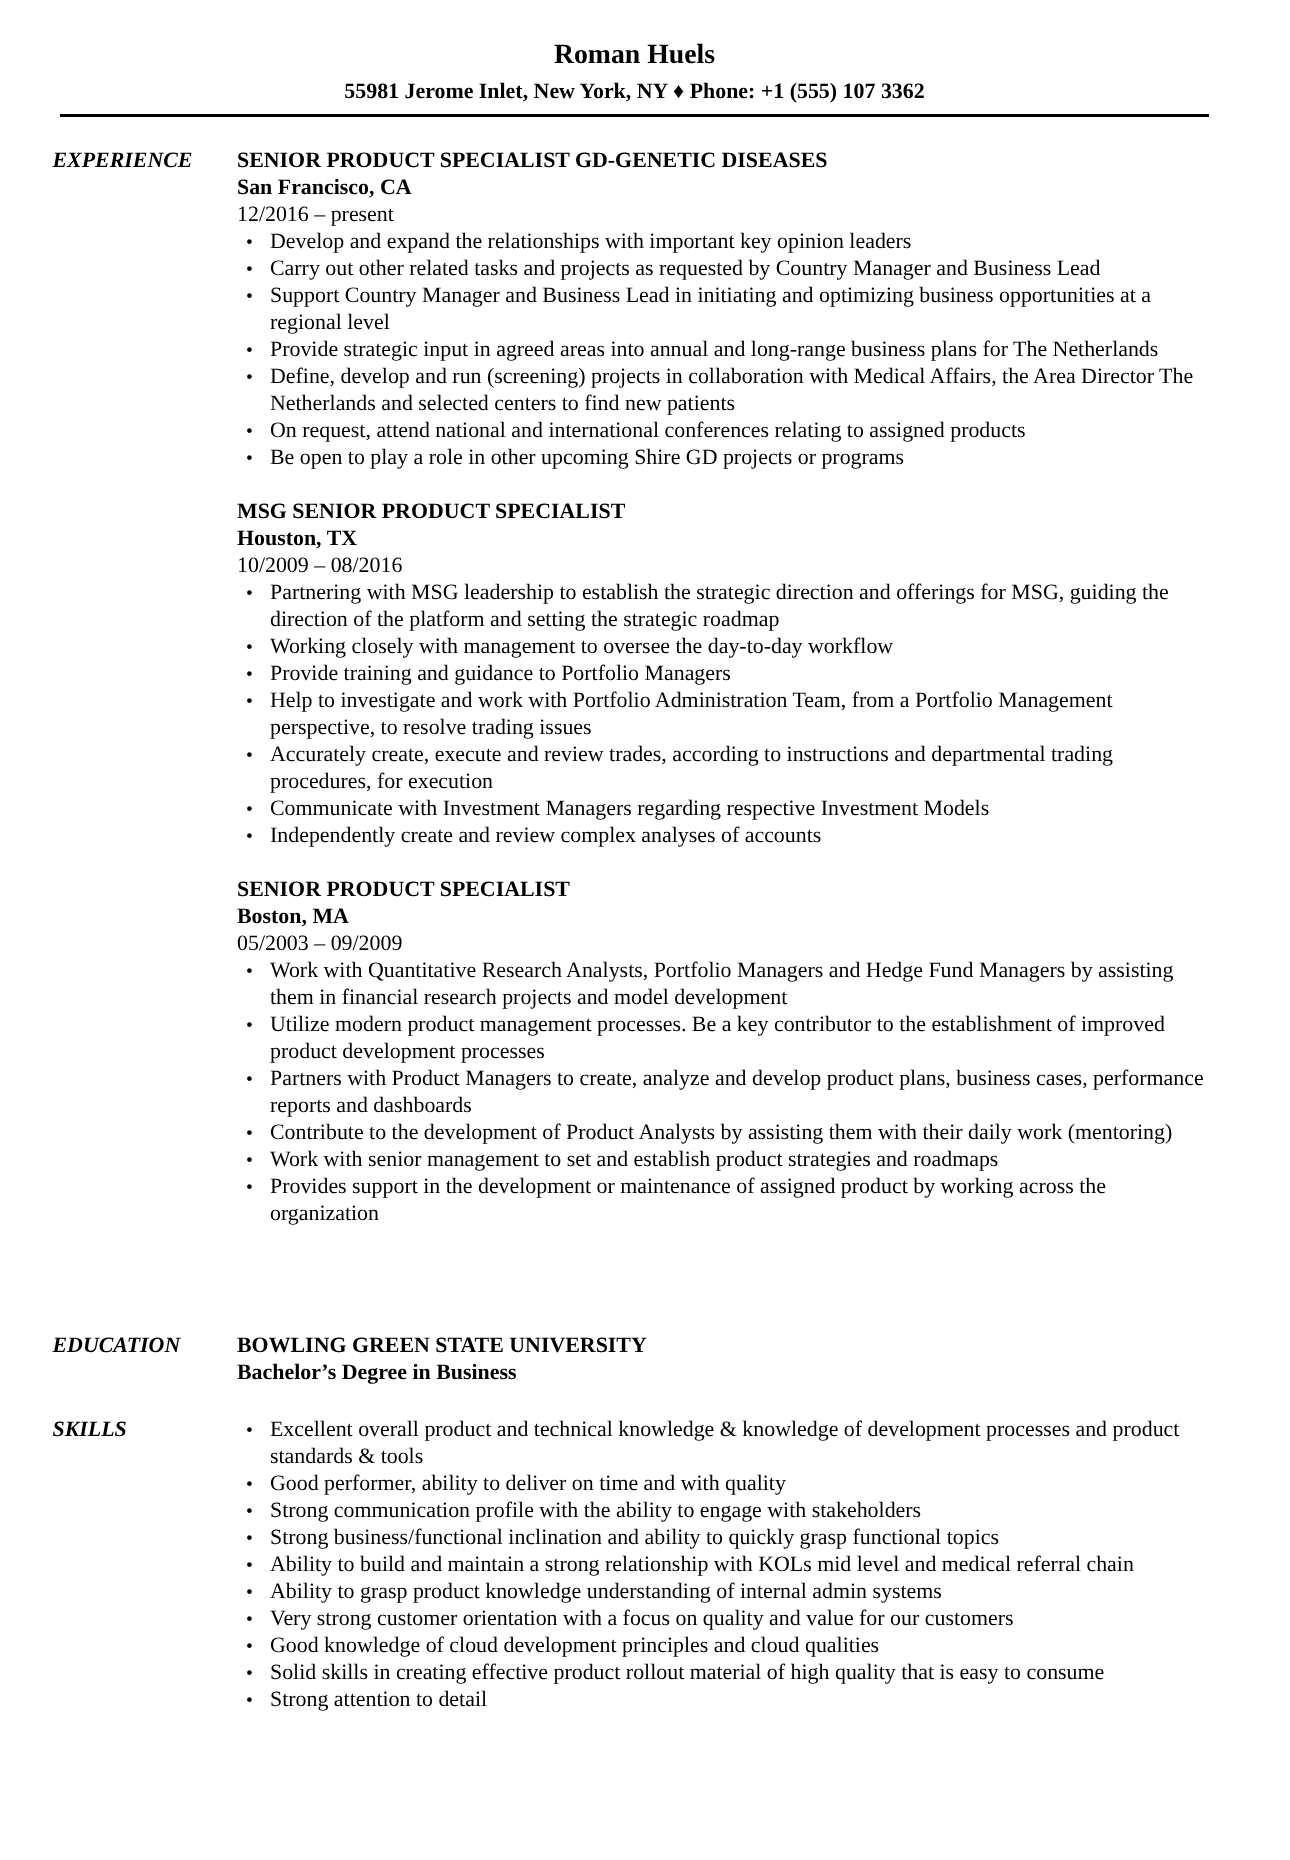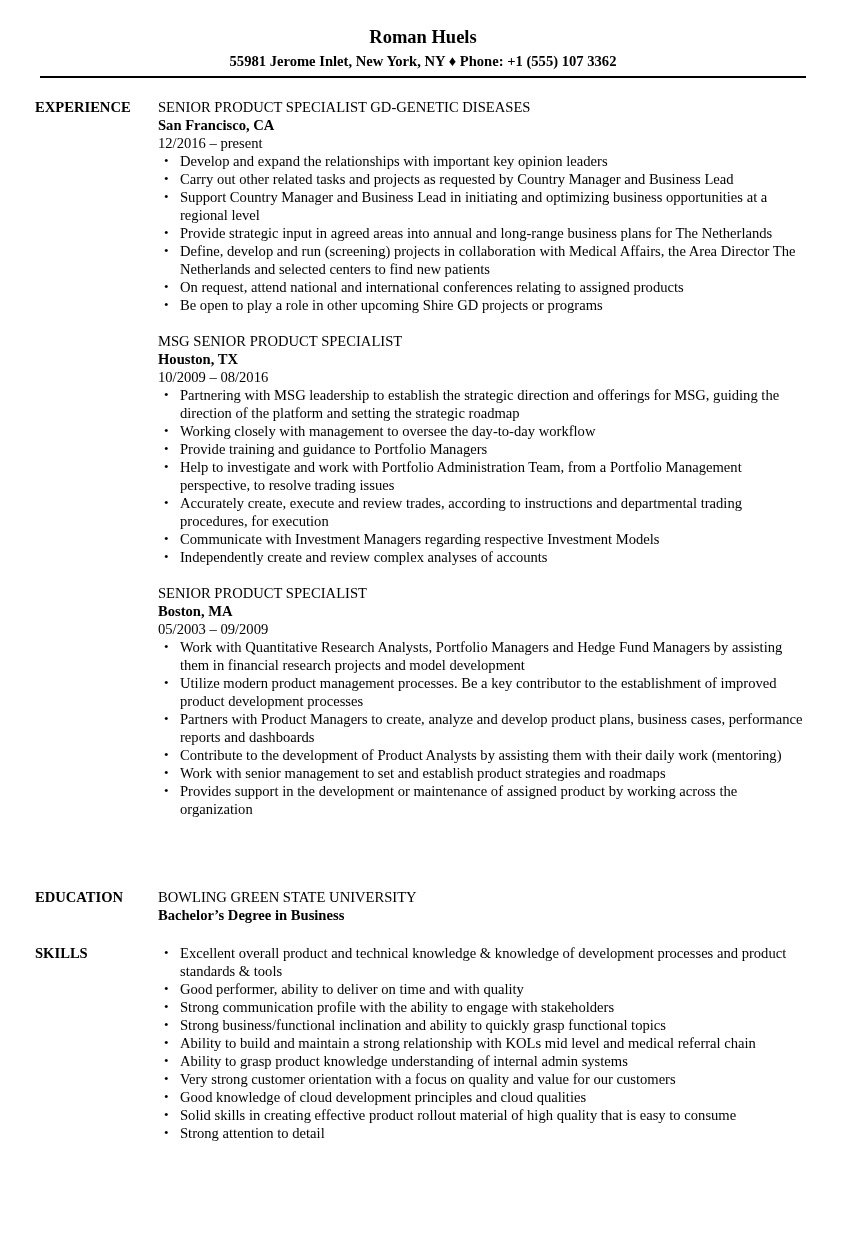--- a/index.html
+++ b/index.html
@@ -6,24 +6,24 @@
     body {
       width: 860px; height: 1240px; position: relative; overflow: hidden;
       font-family: "Liberation Serif", "DejaVu Serif", serif;
       color: #000000; font-size: 14.6px; line-height: 18px;
     }
     .header { position: absolute; left: 0; top: 26px; width: 846px; text-align: center; font-family: Liberation Serif, serif; }
     .name { font-weight: bold; font-size: 18.5px; line-height: 22px; }
     .contact { font-weight: bold; font-size: 14.6px; margin-top: 4px; }
     .rule { position: absolute; left: 40px; top: 76px; width: 766px; height: 2px; background: #000; }
     .section { position: absolute; left: 35px; width: 780px; }
-    .section-label { position: absolute; left: 0; top: 0; font-weight: bold; font-size: 14.6px; }
+    .section-label { position: absolute; left: 0; top: 0; font-weight: bold; font-size: 14.6px; font-style: italic; }
     .col { position: absolute; left: 123px; width: 655px; }
     .job { margin-bottom: 18px; }
-    .job-title, .school { font-weight: normal; }
+    .job-title, .school { font-weight: bold; }
     .job-loc, .degree { font-weight: bold; }
     ul { margin: 0; padding: 0; list-style: none; }
     li { position: relative; padding-left: 22px; }
     li::before { content: "\2022"; position: absolute; left: 6px; top: 0; font-size: 13px; }
   </style>
 </head>
 <body>
 
 <div class="header">
   <div class="name">Roman Huels</div>

